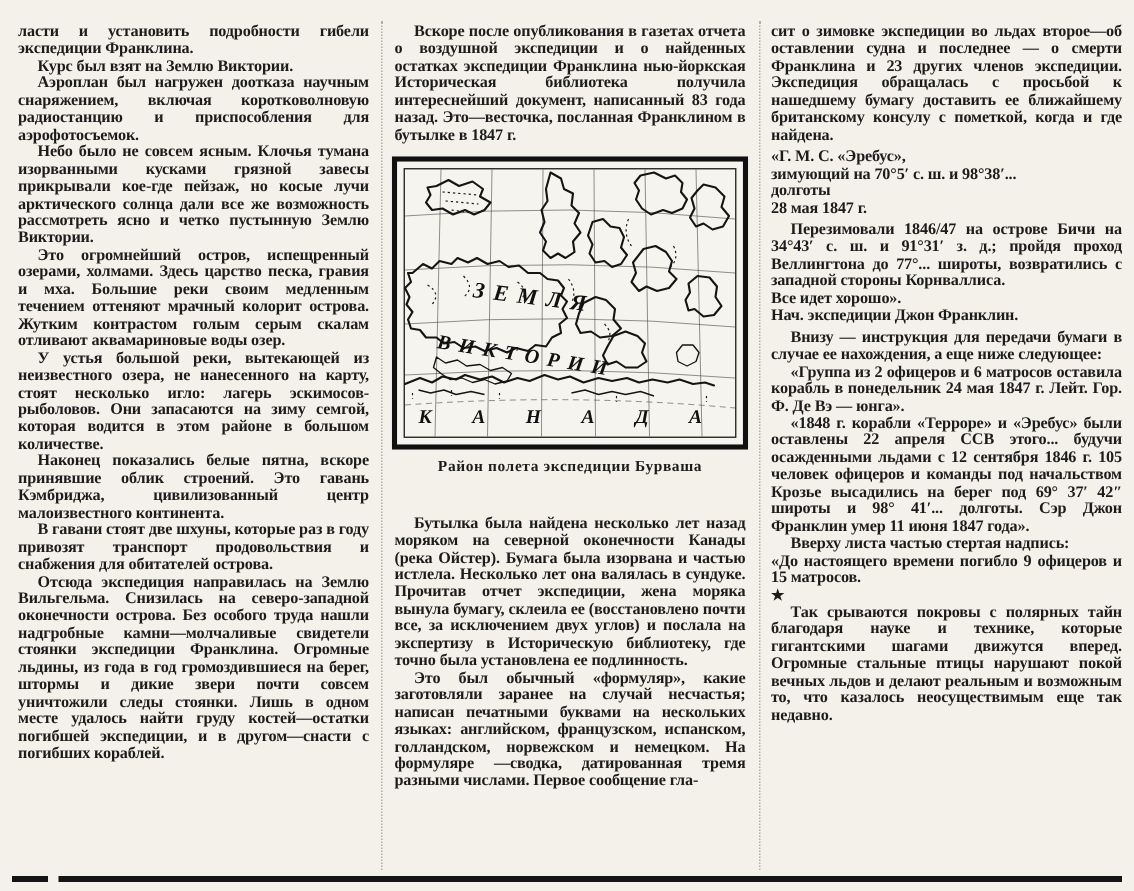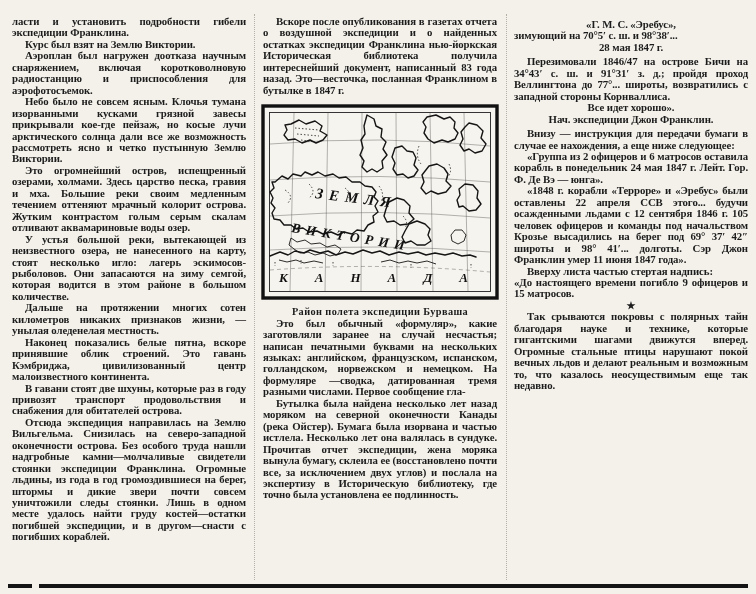--- a/index.html
+++ b/index.html
@@ -18,31 +18,31 @@
   }
   .col{
     width:234px; flex:0 0 234px;
     font-size:10.8px; line-height:11.45px; font-weight:700;
     letter-spacing:-0.1px;
     text-align:justify;
     hyphens:auto;
   }
   .col p{margin:0; text-indent:13px;}
   .col p.noindent{text-indent:0;}
-  .col p.center{text-align:center; text-indent:0;}
+  .col p.center{text-indent:0;}
   .col p.mt3{margin-top:3px;}
   .sep{
     position:absolute; top:14px; height:566px; width:0;
     border-left:1px dotted #b3b0a6;
   }
   .sep1{left:254px;} .sep2{left:506px;}
   .map-block{margin:8px 0 0 -2px; width:238px;}
   .map-block svg{display:block;}
   .map-caption{
-    margin-top:6px; margin-bottom:0;
+    margin-top:6px; margin-bottom:26px;
     text-align:center; text-indent:0;
     font-size:10.3px; letter-spacing:0.4px; font-weight:700;
   }
   .star{margin:2px 0 3px; font-size:10px;}
   .footer-rule{
     position:absolute; left:8px; right:8px; bottom:6px; height:4px;
     display:flex;
   }
   .footer-rule .seg-a{width:24px; background:#141414;}
   .footer-rule .seg-gap{width:7px;}
@@ -63,21 +63,20 @@
 
   <div class="cols">
 
     <div class="col">
       <p class="noindent">ласти и установить подробности гибели экспедиции Франклина.</p>
       <p>Курс был взят на Землю Виктории.</p>
       <p>Аэроплан был нагружен доотказа научным снаряжением, включая коротковолновую радиостанцию и приспособления для аэрофотосъемок.</p>
       <p>Небо было не совсем ясным. Клочья тумана изорванными кусками грязной завесы прикрывали кое-где пейзаж, но косые лучи арктического солнца дали все же возможность рассмотреть ясно и четко пустынную Землю Виктории.</p>
       <p>Это огромнейший остров, испещренный озерами, холмами. Здесь царство песка, гравия и мха. Большие реки своим медленным течением оттеняют мрачный колорит острова. Жутким контрастом голым серым скалам отливают аквамариновые воды озер.</p>
       <p>У устья большой реки, вытекающей из неизвестного озера, не нанесенного на карту, стоят несколько игло: лагерь эскимосов-рыболовов. Они запасаются на зиму семгой, которая водится в этом районе в большом количестве.</p>
-      <p>Дальше на протяжении многих сотен километров никаких признаков жизни, — унылая оледенелая местность.</p>
       <p>Наконец показались белые пятна, вскоре принявшие облик строений. Это гавань Кэмбриджа, цивилизованный центр малоизвестного континента.</p>
       <p>В гавани стоят две шхуны, которые раз в году привозят транспорт продовольствия и снабжения для обитателей острова.</p>
       <p>Отсюда экспедиция направилась на Землю Вильгельма. Снизилась на северо-западной оконечности острова. Без особого труда нашли надгробные камни—молчаливые свидетели стоянки экспедиции Франклина. Огромные льдины, из года в год громоздившиеся на берег, штормы и дикие звери почти совсем уничтожили следы стоянки. Лишь в одном месте удалось найти груду костей—остатки погибшей экспедиции, и в другом—снасти с погибших кораблей.</p>
     </div>
 
     <div class="col">
       <p>Вскоре после опубликования в газетах отчета о воздушной экспедиции и о найденных остатках экспедиции Франклина нью-йоркская Историческая библиотека получила интереснейший документ, написанный 83 года назад. Это—весточка, посланная Франклином в бутылке в 1847 г.</p>
 
       <div class="map-block">
         <svg width="238" height="196" viewBox="0 0 238 196" xmlns="http://www.w3.org/2000/svg">
@@ -122,27 +121,29 @@
           <path class="coast-thin" d="M18,156 l8,2 9,-2 8,3 10,-2 9,2 M120,158 l9,-2 9,3 9,-2 9,2 10,-2 9,3"></path>
           <path class="hatch" d="M14,158 l0,4 M40,156 l0,4 M72,158 l0,4 M150,160 l0,4 M210,160 l0,4"></path>
 
           <text class="map-label" transform="translate(54,94) rotate(7)" font-size="15" letter-spacing="6" font-weight="700">ЗЕМЛЯ</text>
           <text class="map-label" transform="translate(30,128) rotate(9)" font-size="13.5" letter-spacing="5.5" font-weight="700">ВИКТОРИИ</text>
           <text class="map-label" x="18" y="178" font-size="13" letter-spacing="27" font-weight="700">КАНАДА</text>
         </svg>
         <div class="map-caption">Район полета экспедиции Бурваша</div>
       </div>
 
+      <p>Бутылка была найдена несколько лет назад моряком на северной оконечности Канады (река Ойстер). Бумага была изорвана и частью истлела. Несколько лет она валялась в сундуке. Прочитав отчет экспедиции, жена моряка вынула бумагу, склеила ее (восстановлено почти все, за исключением двух углов) и послала на экспертизу в Историческую библиотеку, где точно была установлена ее подлинность.</p>
       <p>Это был обычный «формуляр», какие заготовляли заранее на случай несчастья; написан печатными буквами на нескольких языках: английском, французском, испанском, голландском, норвежском и немецком. На формуляре —сводка, датированная тремя разными числами. Первое сообщение гла-</p>
-      <p>Бутылка была найдена несколько лет назад моряком на северной оконечности Канады (река Ойстер). Бумага была изорвана и частью истлела. Несколько лет она валялась в сундуке. Прочитав отчет экспедиции, жена моряка вынула бумагу, склеила ее (восстановлено почти все, за исключением двух углов) и послала на экспертизу в Историческую библиотеку, где точно была установлена ее подлинность.</p>
     </div>
 
     <div class="col">
+      <p class="noindent">сит о зимовке экспедиции во льдах второе—об оставлении судна и последнее — о смерти Франклина и 23 других членов экспедиции. Экспедиция обращалась с просьбой к нашедшему бумагу доставить ее ближайшему британскому консулу с пометкой, когда и где найдена.</p>
       <p class="center mt3">«Г. М. С. «Эребус»,</p>
       <p class="noindent">зимующий на 70°5′ с. ш. и 98°38′...</p>
+      <p class="center">долготы</p>
       <p class="center">28 мая 1847 г.</p>
       <p class="mt3">Перезимовали 1846/47 на острове Бичи на 34°43′ с. ш. и 91°31′ з. д.; пройдя проход Веллингтона до 77°... широты, возвратились с западной стороны Корнваллиса.</p>
       <p class="center">Все идет хорошо».</p>
       <p class="center">Нач. экспедиции Джон Франклин.</p>
       <p class="mt3">Внизу — инструкция для передачи бумаги в случае ее нахождения, а еще ниже следующее:</p>
       <p>«Группа из 2 офицеров и 6 матросов оставила корабль в понедельник 24 мая 1847 г. Лейт. Гор. Ф. Де Вэ — юнга».</p>
       <p>«1848 г. корабли «Терроре» и «Эребус» были оставлены 22 апреля ССВ этого... будучи осажденными льдами с 12 сентября 1846 г. 105 человек офицеров и команды под начальством Крозье высадились на берег под 69° 37′ 42″ широты и 98° 41′... долготы. Сэр Джон Франклин умер 11 июня 1847 года».</p>
       <p>Вверху листа частью стертая надпись:</p>
       <p class="noindent">«До настоящего времени погибло 9 офицеров и 15 матросов.</p>
       <p class="center star">★</p>

